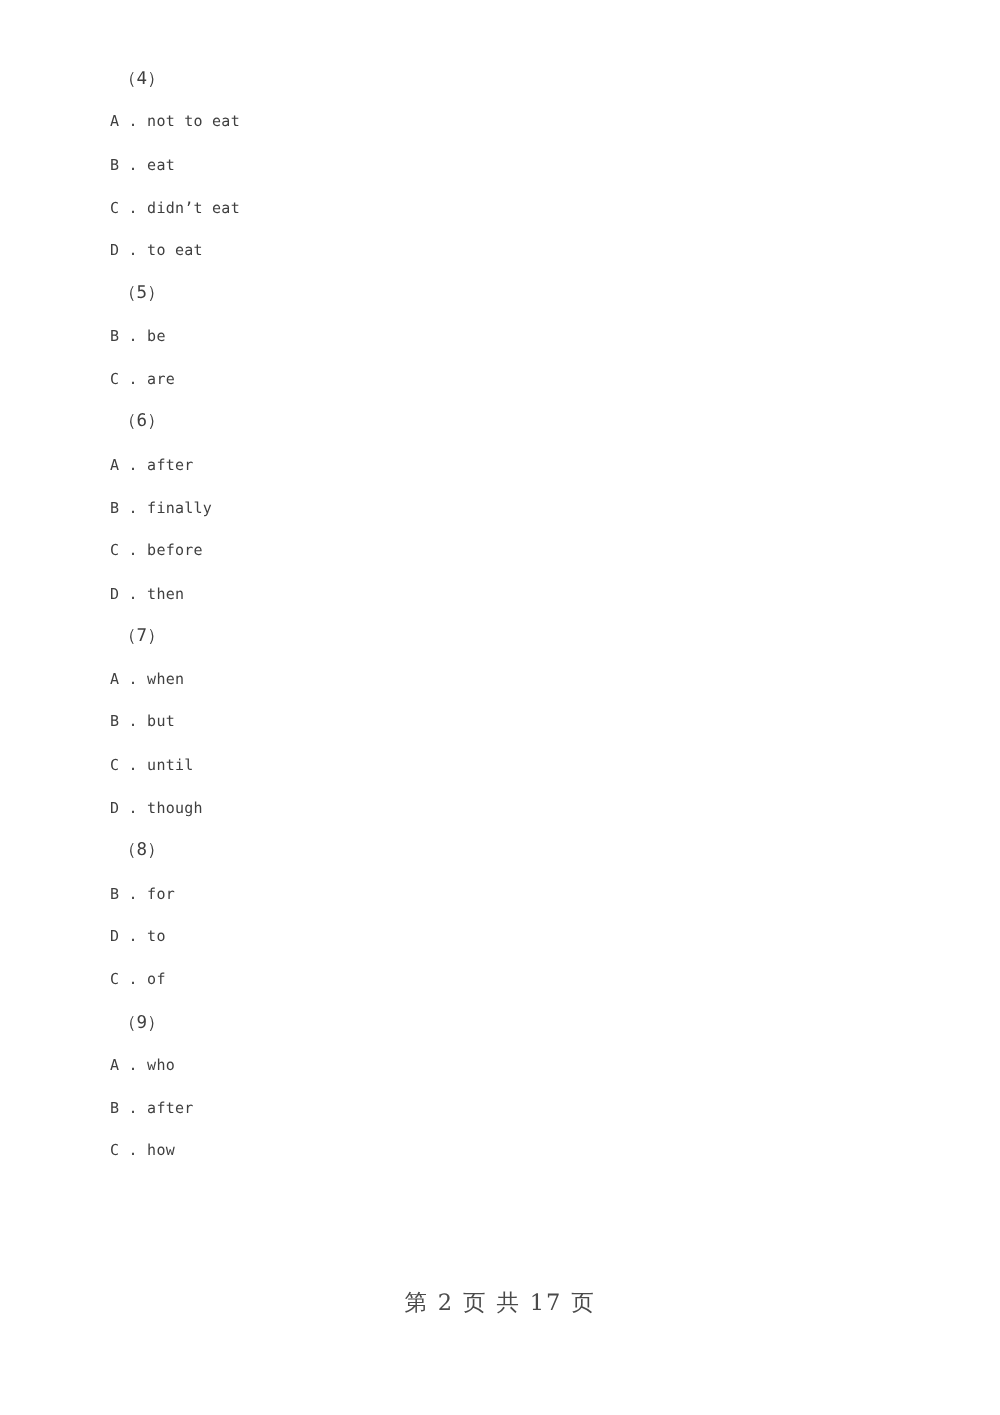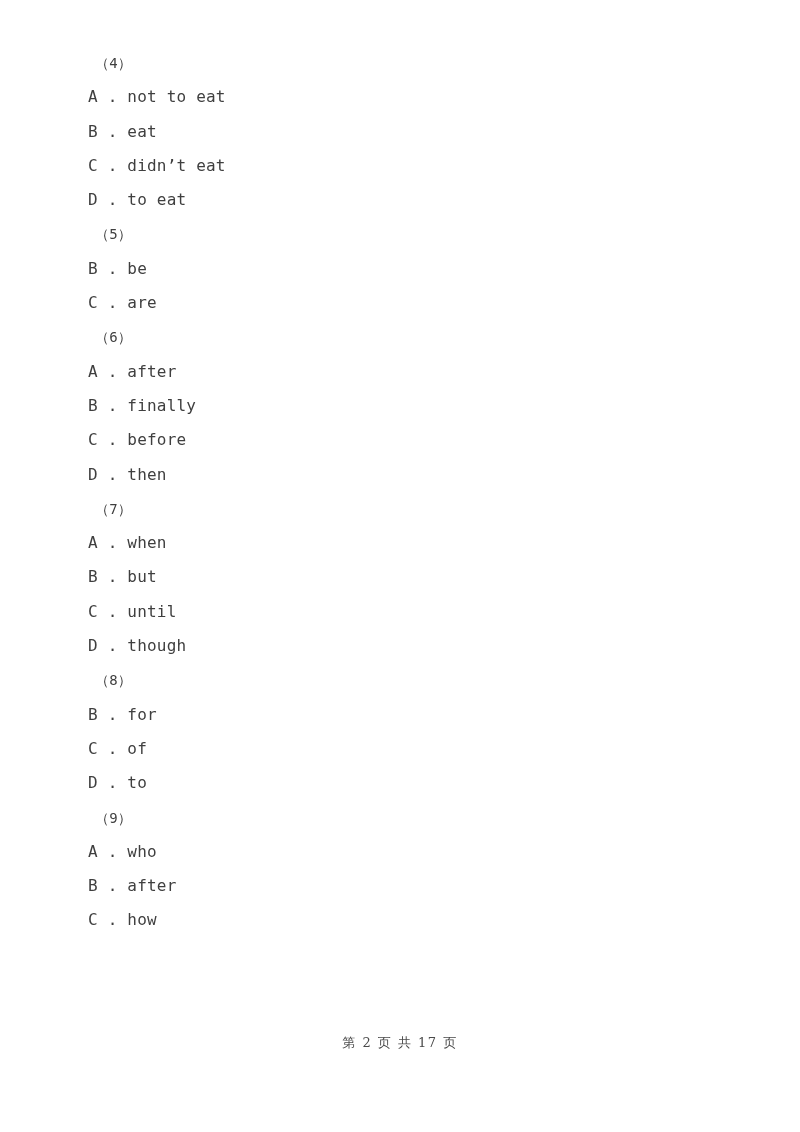--- a/index.html
+++ b/index.html
@@ -19,40 +19,40 @@
   }
   .content {
     position: absolute;
     left: 88px;
     top: 46px;
     width: 640px;
   }
   .qline {
     height: 34.3px;
     line-height: 34.3px;
-    font-size: 16px;
+    font-size: 12px;
     letter-spacing: 0.2px;
     white-space: pre;
     color: #3f3f3f;
   }
   .qnum {
     padding-left: 7px;
     font-size: 14px;
     color: #3f3f3f;
   }
   .opt {
     padding-left: 0px;
   }
   .footer {
     position: absolute;
     left: 0;
     top: 1032px;
     width: 800px;
     text-align: center;
-    font-size: 13px;
+    font-size: 18px;
     line-height: 22px;
     letter-spacing: 1.5px;
     color: #4a4a4a;
     font-family: "DejaVu Serif", "Liberation Serif", serif;
     white-space: pre;
   }
 </style>
 </head>
 <body>
 
@@ -77,22 +77,22 @@
     <div class="qline opt">D . then</div>
 
     <div class="qline qnum">（7）</div>
     <div class="qline opt">A . when</div>
     <div class="qline opt">B . but</div>
     <div class="qline opt">C . until</div>
     <div class="qline opt">D . though</div>
 
     <div class="qline qnum">（8）</div>
     <div class="qline opt">B . for</div>
+    <div class="qline opt">D . to</div>
     <div class="qline opt">C . of</div>
-    <div class="qline opt">D . to</div>
 
     <div class="qline qnum">（9）</div>
     <div class="qline opt">A . who</div>
     <div class="qline opt">B . after</div>
     <div class="qline opt">C . how</div>
 
   </div>
 
   <div class="footer">第 2 页 共 17 页</div>
 

